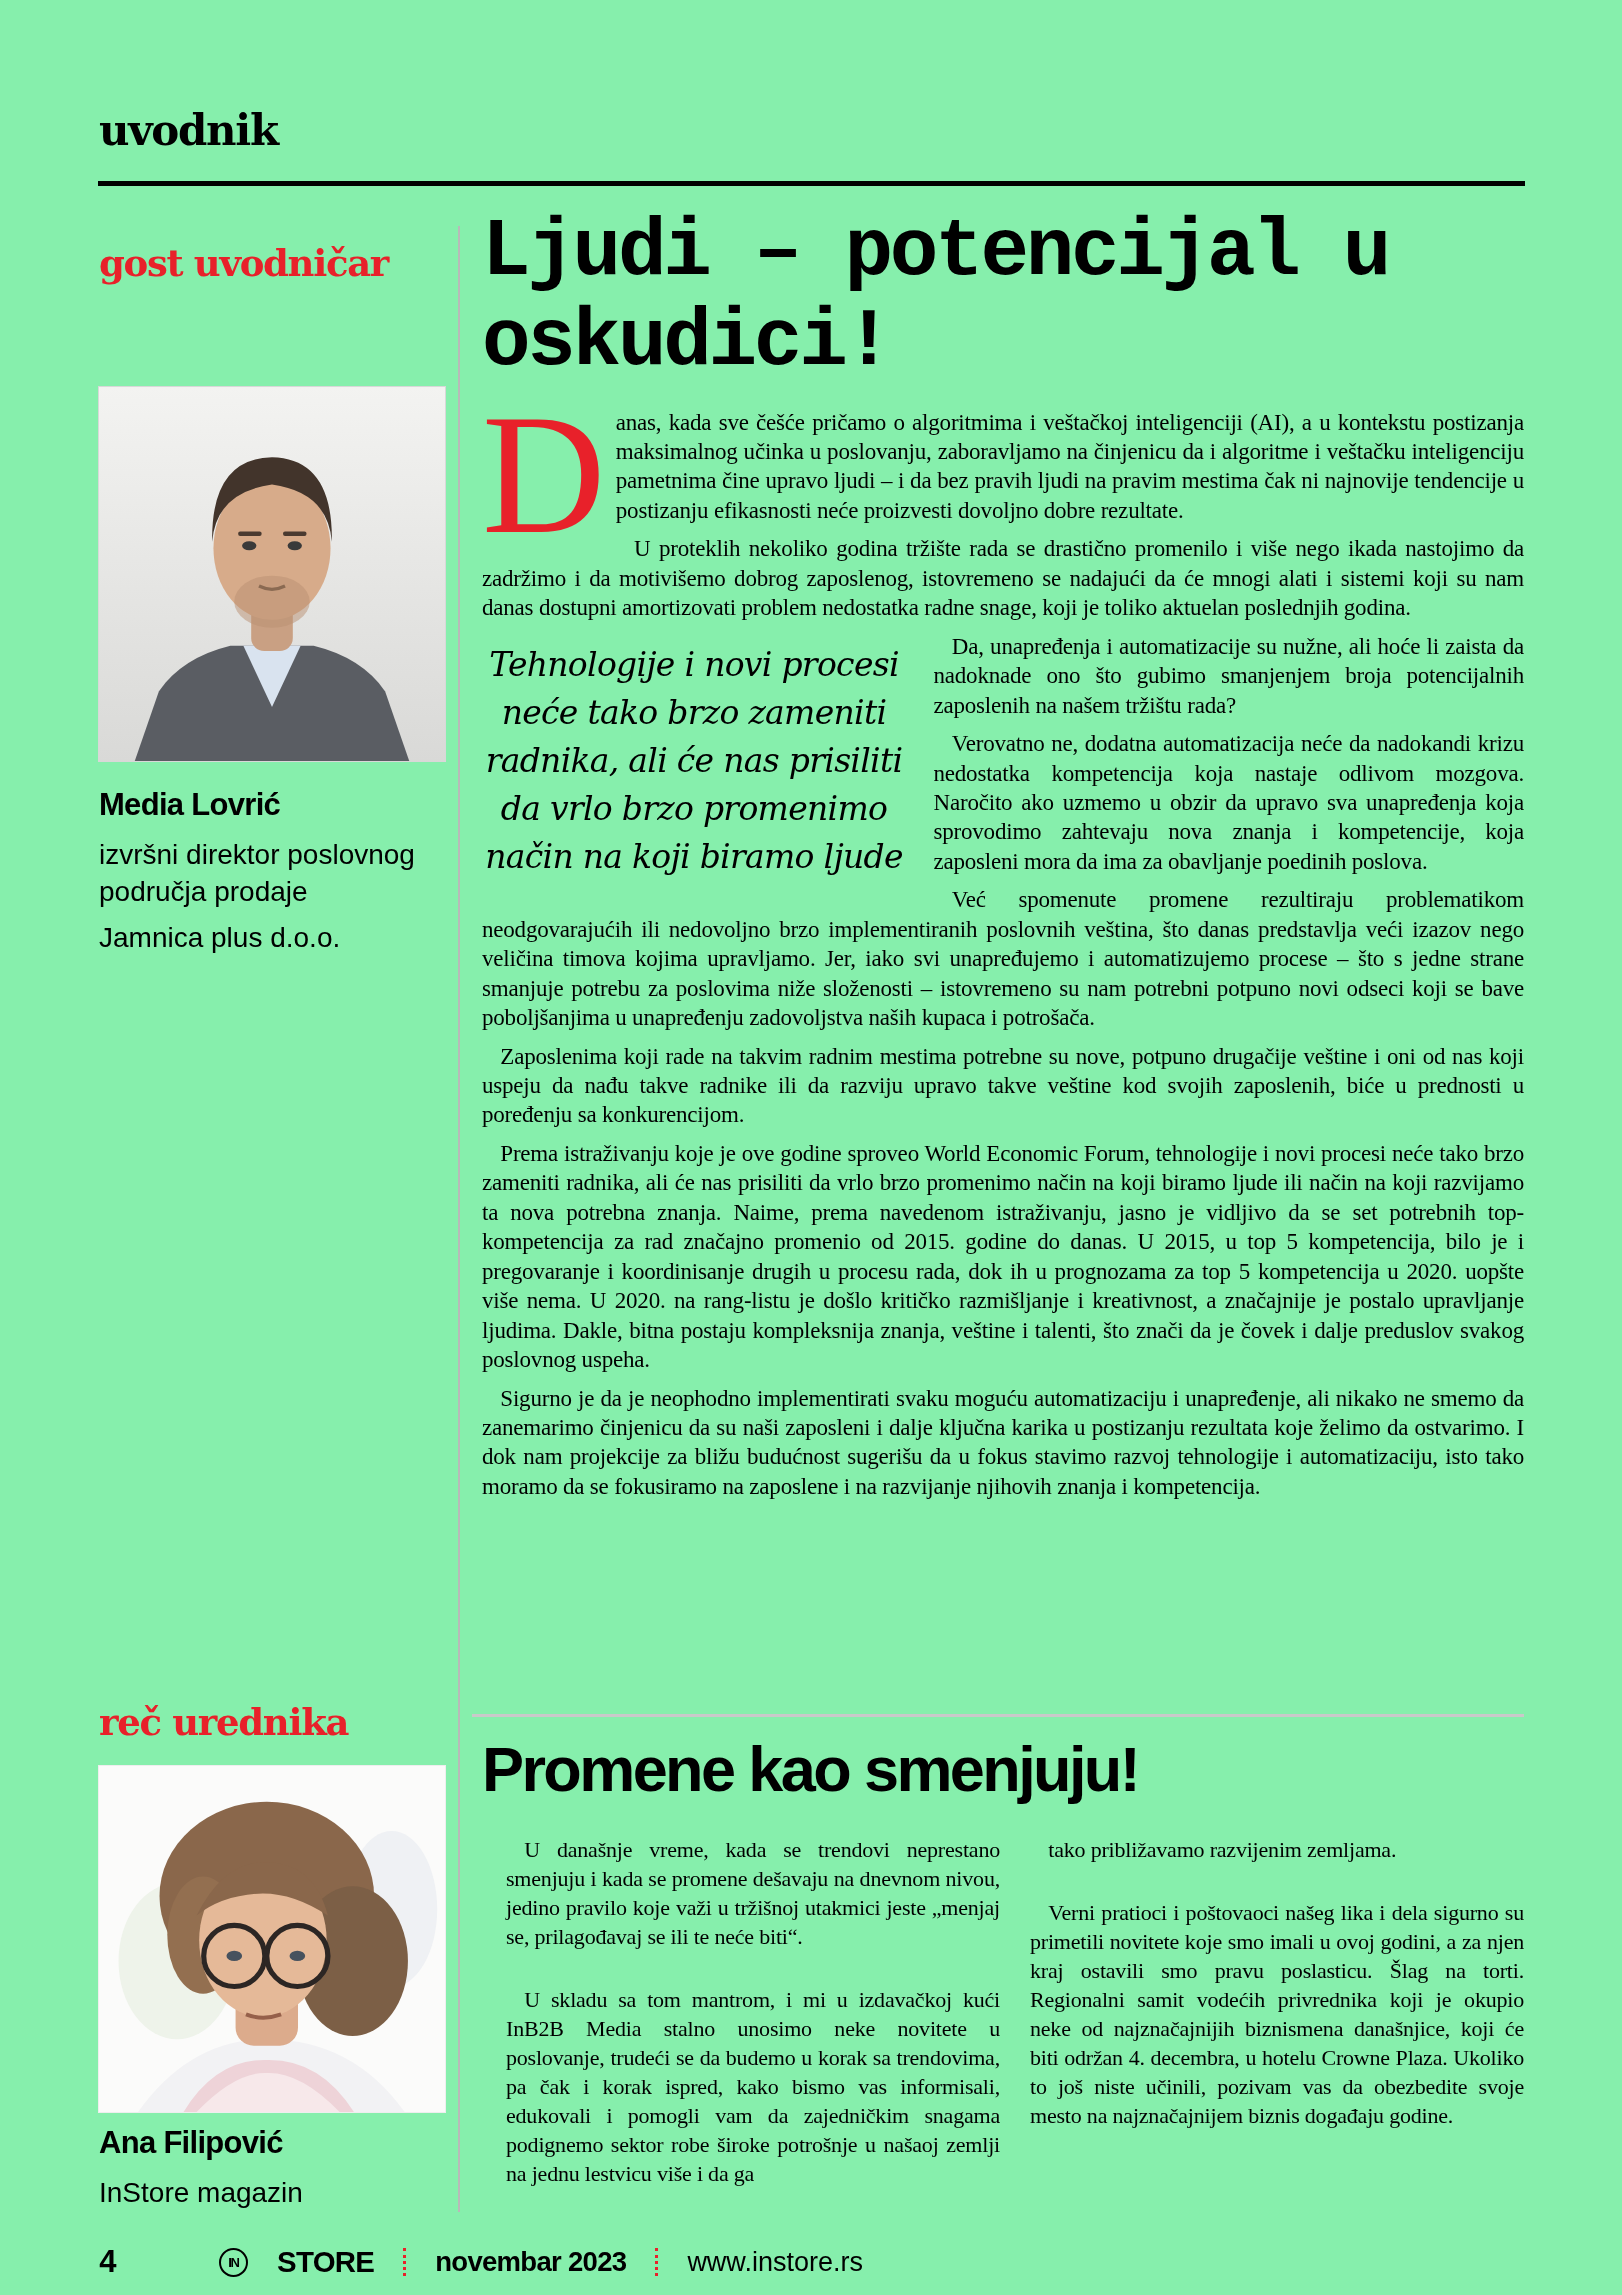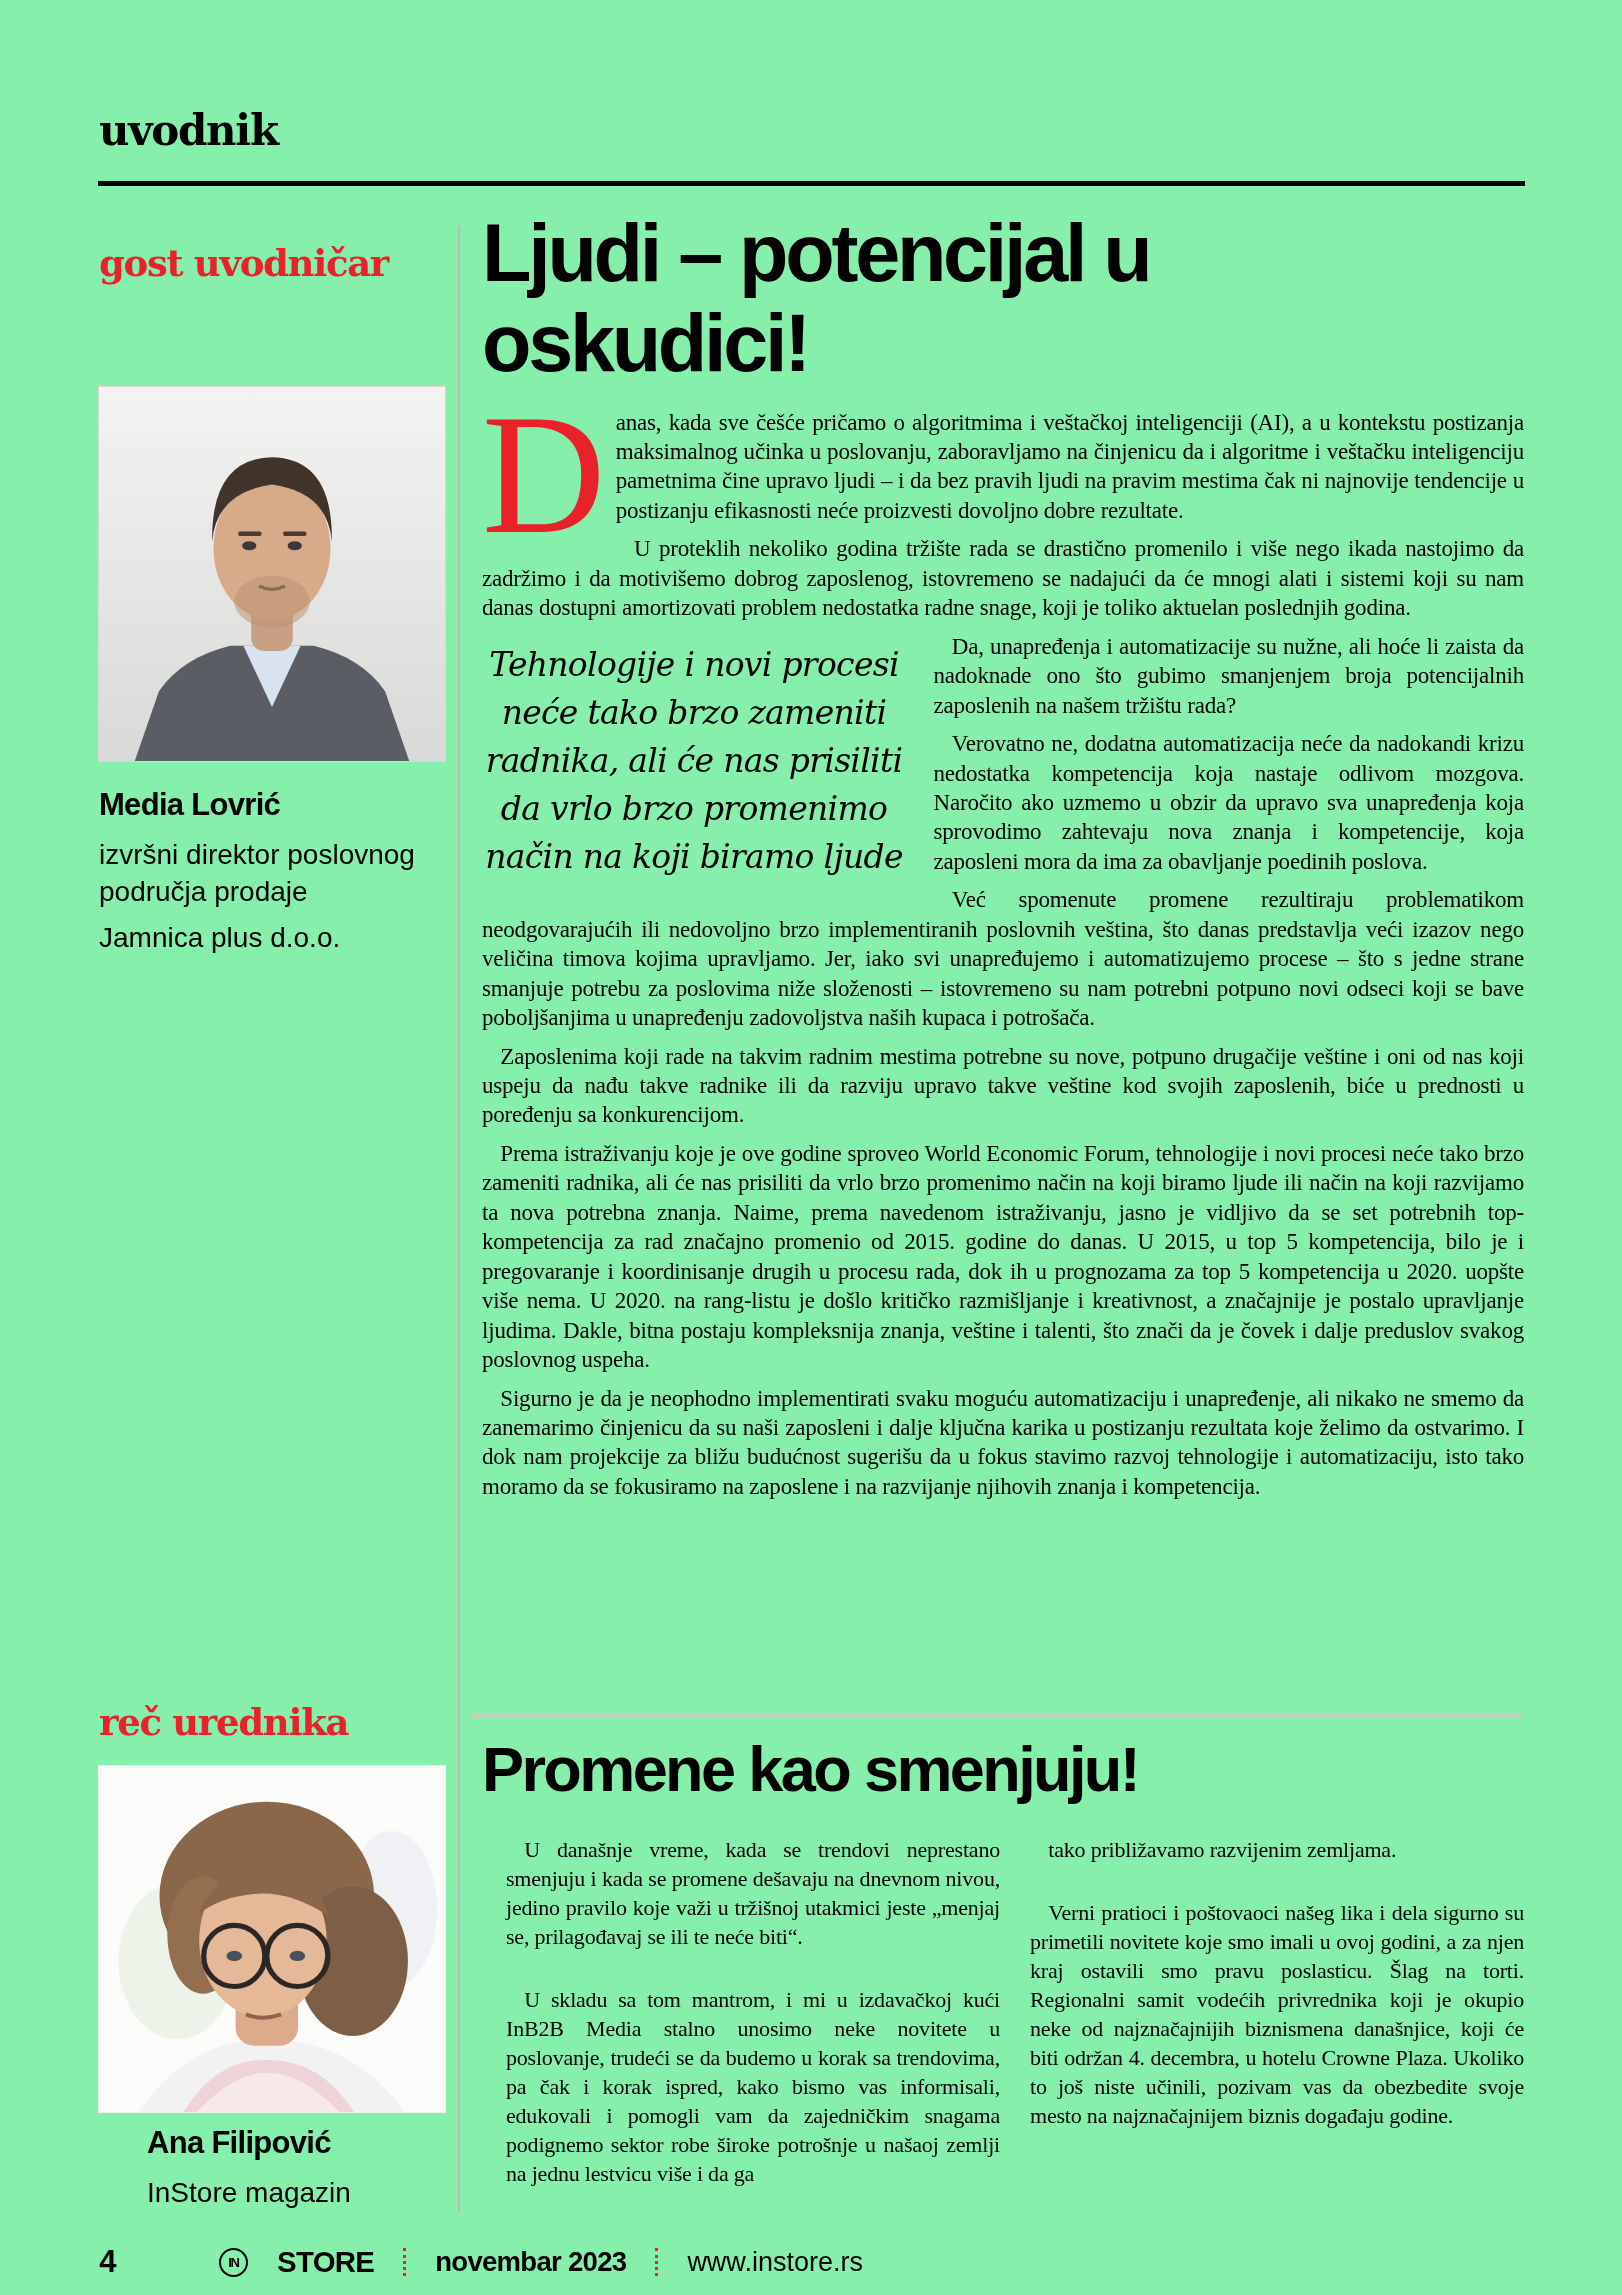--- a/index.html
+++ b/index.html
@@ -21,30 +21,30 @@
   .kicker1{position:absolute;left:99px;top:241px;}
   .kicker2{position:absolute;left:99px;top:1700px;}
   
   .photo{position:absolute;left:98px;border:0.7px solid #d8d8d8;box-sizing:border-box;overflow:hidden;}
   .photo svg{display:block;width:100%;height:100%;}
   .photo1{top:386px;width:348px;height:376px;}
   .photo2{top:1765px;width:348px;height:348px;}
   
   .caption{position:absolute;left:99px;width:373px;font-family:"Liberation Sans",sans-serif;}
   .caption1{top:787px;}
-  .caption2{top:2125px;margin-left:48px;}
+  .caption2{top:2125px;}
   .caption .name{font-size:31px;font-weight:bold;margin-bottom:13px;letter-spacing:-0.7px;}
   .caption .role{font-size:28px;line-height:37px;}
   .caption .company{font-size:28px;margin-top:11.8px;}
   
   .vdivider{position:absolute;left:458px;top:226px;width:2px;height:1986px;background:var(--divider-gray,#b9b9b9);}
   
   .article{position:absolute;left:482px;top:208px;width:1042px;}
   .headline{
-    font-family:Liberation Sans, sans-serif;font-weight:bold;
+    font-family:Liberation Mono, monospace;font-weight:bold;
     font-size:81px;line-height:90px;letter-spacing:-3.3px;margin:0 0 19.6px 0;
   }
   .body{font-size:23px;line-height:29.4px;text-align:justify;letter-spacing:-0.2px;}
   .body p{margin:0 0 9.2px 0;text-indent:18.3px;}
   .body p.lead{text-indent:0;}
   .dropcap{
     float:left;color:var(--accent-red,#e8212a);
     font-size:171px;line-height:128px;padding:3.9px 10.5px 0 0;
   }
   .pullquote{

